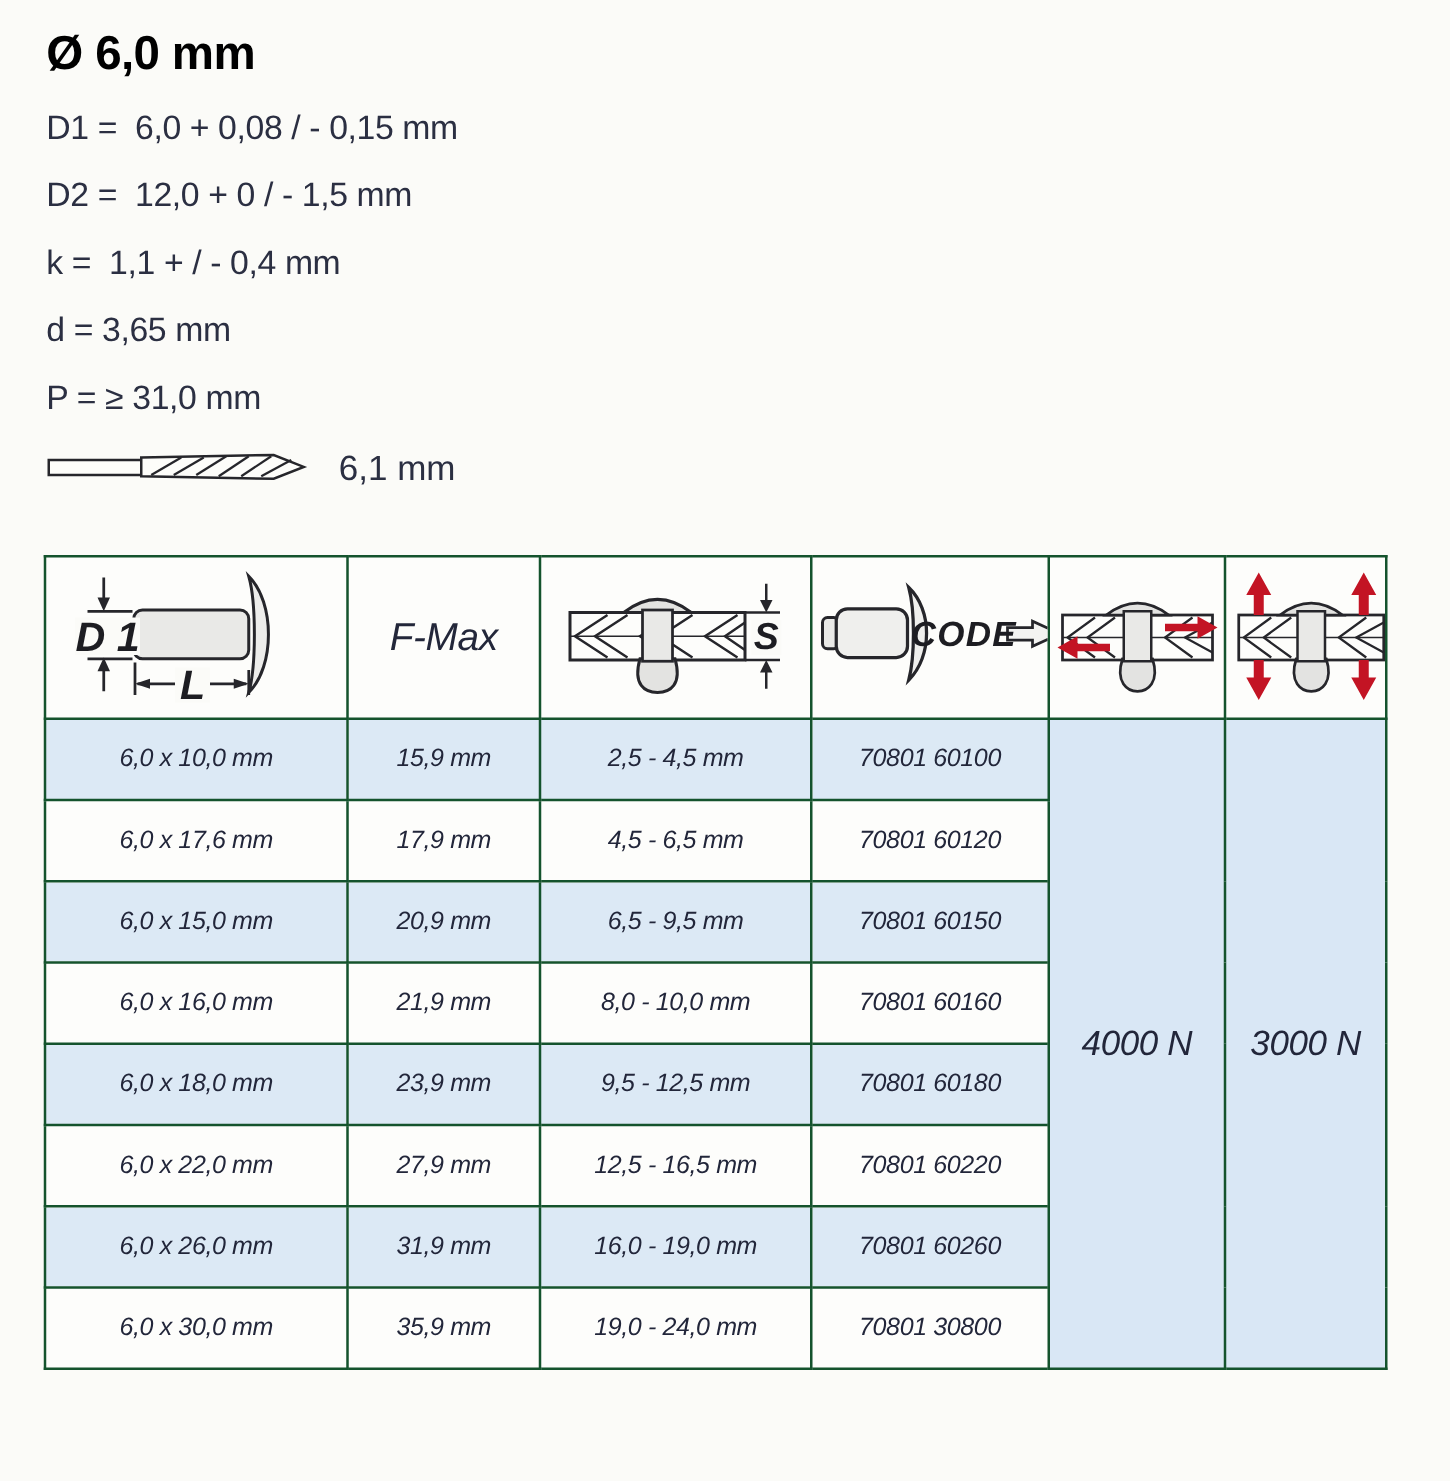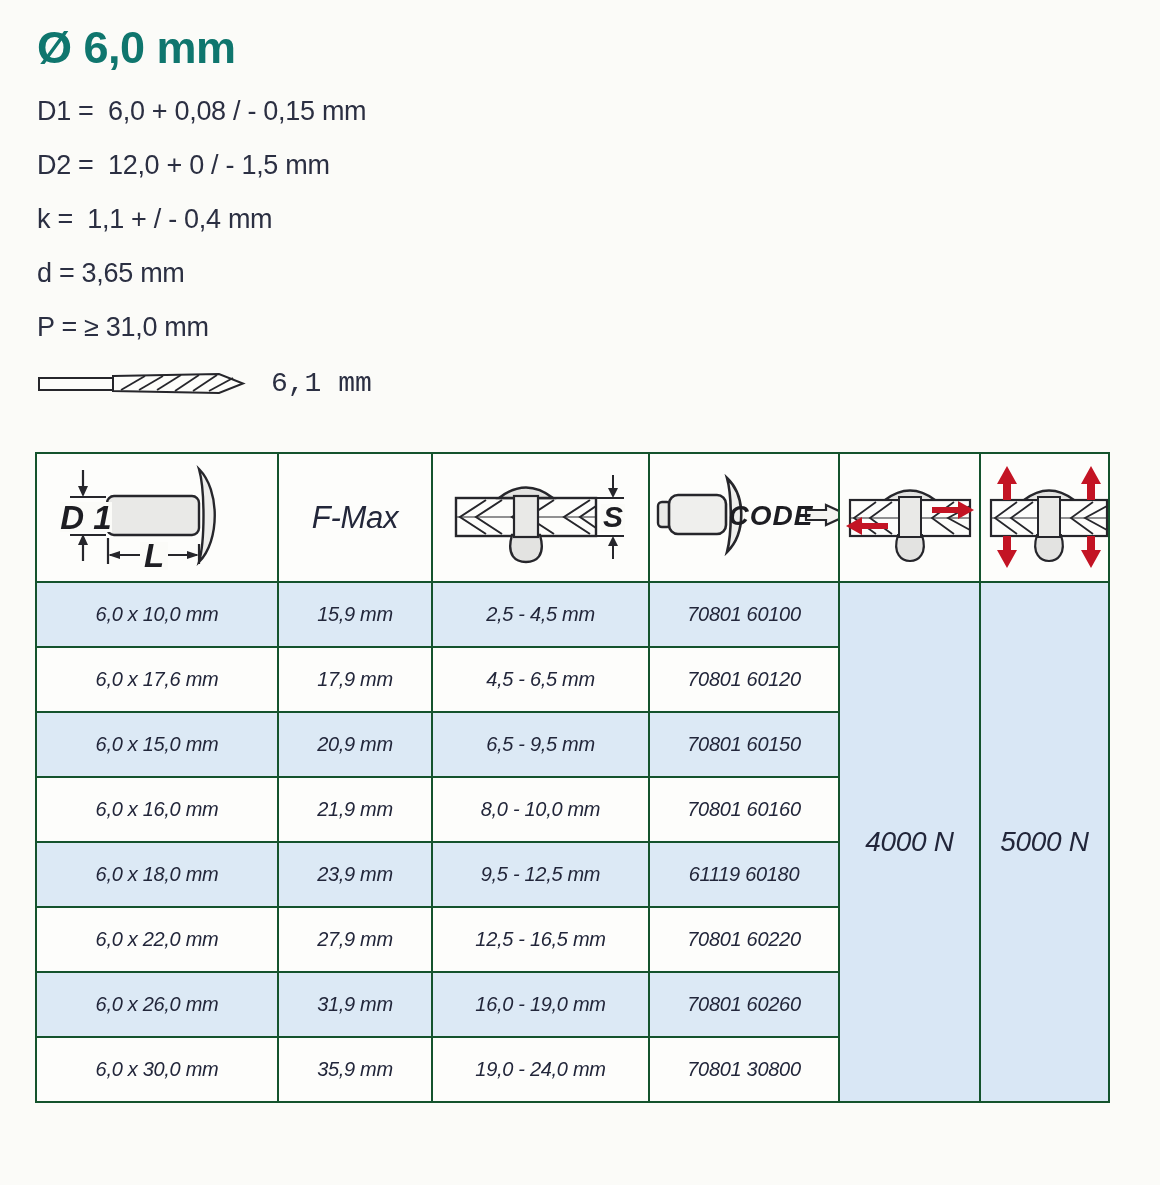--- a/index.html
+++ b/index.html
@@ -7,28 +7,28 @@
     width:1160px;height:1185px;
     background:#fbfbf8;
     font-family:"Liberation Sans", sans-serif;
     color:#23273a;
     overflow:hidden;
   }
   .page{position:relative;width:1160px;height:1185px;}
   .specs-block{padding:22px 0 0 37px;}
   .title{
     margin:0 0 24px 0;
-    font-size:45px;font-weight:bold;letter-spacing:-0.5px;
-    color:#0f766e;
+    font-size:38px;font-weight:bold;letter-spacing:-0.5px;
+    color:#000000;
   }
   .spec-line{
     font-size:27px;line-height:27px;margin-bottom:27px;
     color:#2b2f42;white-space:pre;letter-spacing:-0.3px;
   }
-  .drill-row{display:flex;align-items:flex-end;margin-top:6px;font-family:Liberation Mono, monospace;}
+  .drill-row{display:flex;align-items:flex-start;margin-top:6px;}
   .drill-row .drill-size{font-size:28px;margin-left:22px;color:#2b2f42;}
   .spec-table{
     border-collapse:collapse;table-layout:fixed;
     margin:53px 0 0 35px;width:1073px;
   }
   .spec-table th,.spec-table td{
     border:2px solid #14532d;
     text-align:center;vertical-align:middle;
     padding:4px;overflow:hidden;font-style:italic;
   }
@@ -200,21 +200,21 @@
         </th>
       </tr>
     </thead>
     <tbody>
       <tr>
         <td>6,0 x 10,0 mm</td>
         <td>15,9 mm</td>
         <td>2,5 - 4,5 mm</td>
         <td>70801 60100</td>
         <td class="merged" rowspan="8">4000 N</td>
-        <td class="merged" rowspan="8">5000 N</td>
+        <td class="merged" rowspan="8">3000 N</td>
       </tr>
       <tr>
         <td>6,0 x 17,6 mm</td>
         <td>17,9 mm</td>
         <td>4,5 - 6,5 mm</td>
         <td>70801 60120</td>
       </tr>
       <tr>
         <td>6,0 x 15,0 mm</td>
         <td>20,9 mm</td>
@@ -224,21 +224,21 @@
       <tr>
         <td>6,0 x 16,0 mm</td>
         <td>21,9 mm</td>
         <td>8,0 - 10,0 mm</td>
         <td>70801 60160</td>
       </tr>
       <tr>
         <td>6,0 x 18,0 mm</td>
         <td>23,9 mm</td>
         <td>9,5 - 12,5 mm</td>
-        <td>61119 60180</td>
+        <td>70801 60180</td>
       </tr>
       <tr>
         <td>6,0 x 22,0 mm</td>
         <td>27,9 mm</td>
         <td>12,5 - 16,5 mm</td>
         <td>70801 60220</td>
       </tr>
       <tr>
         <td>6,0 x 26,0 mm</td>
         <td>31,9 mm</td>

